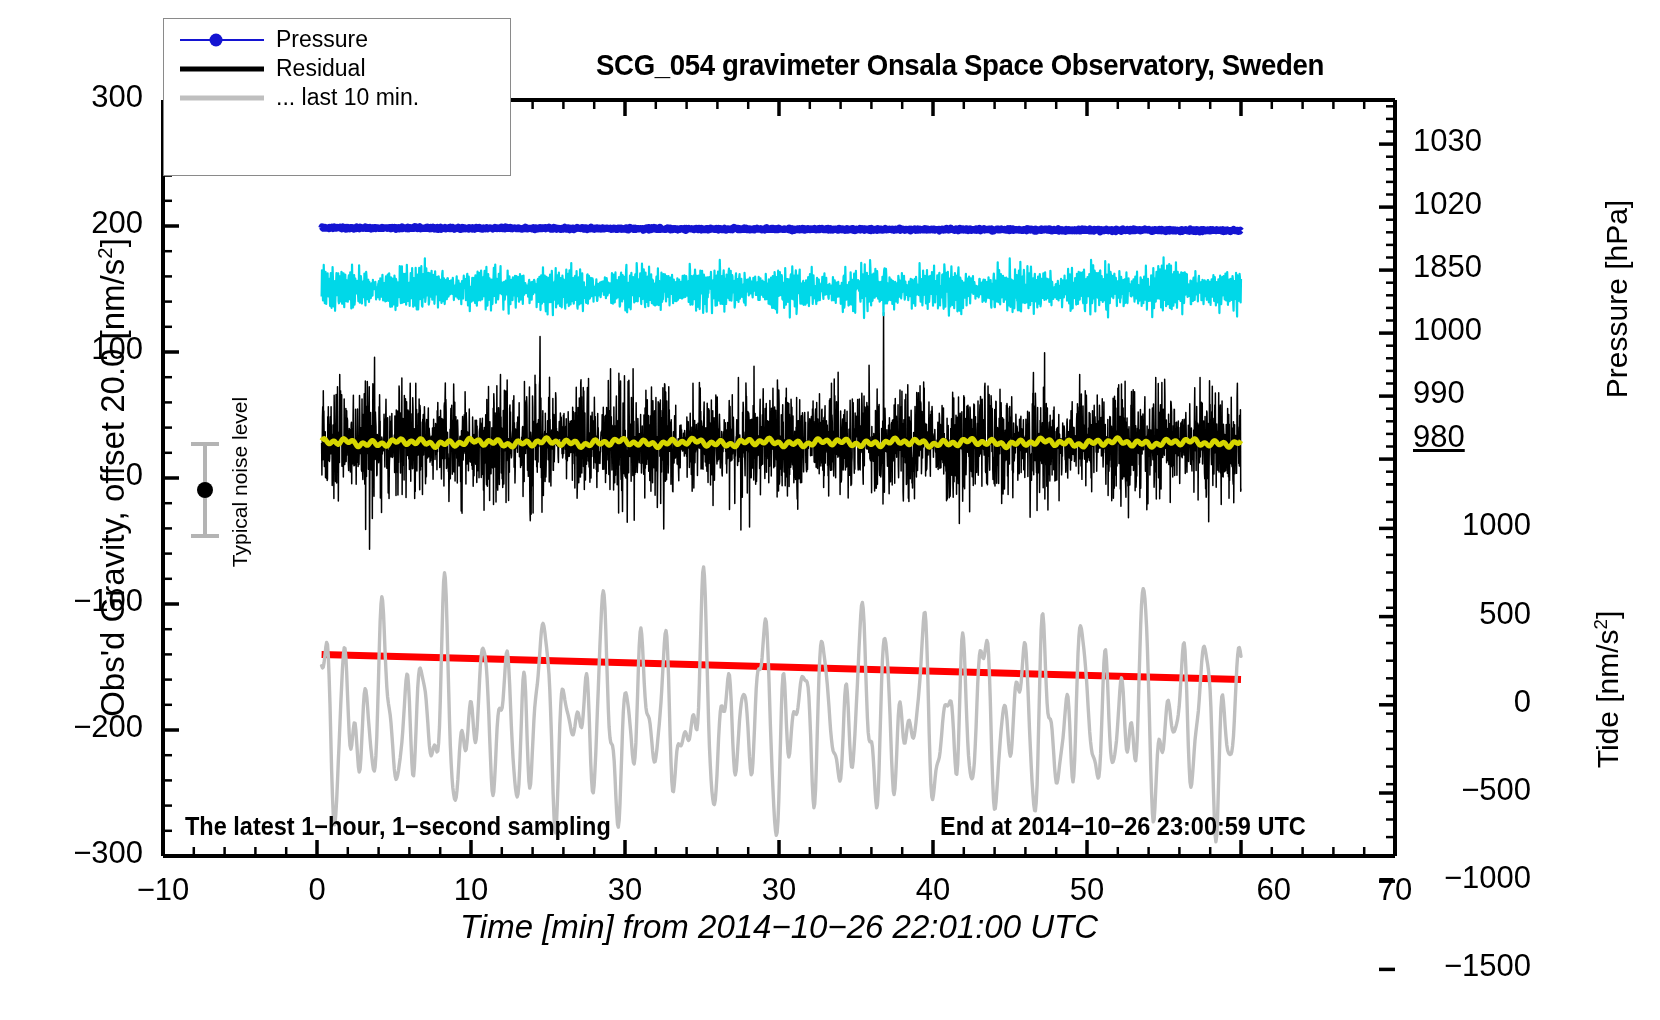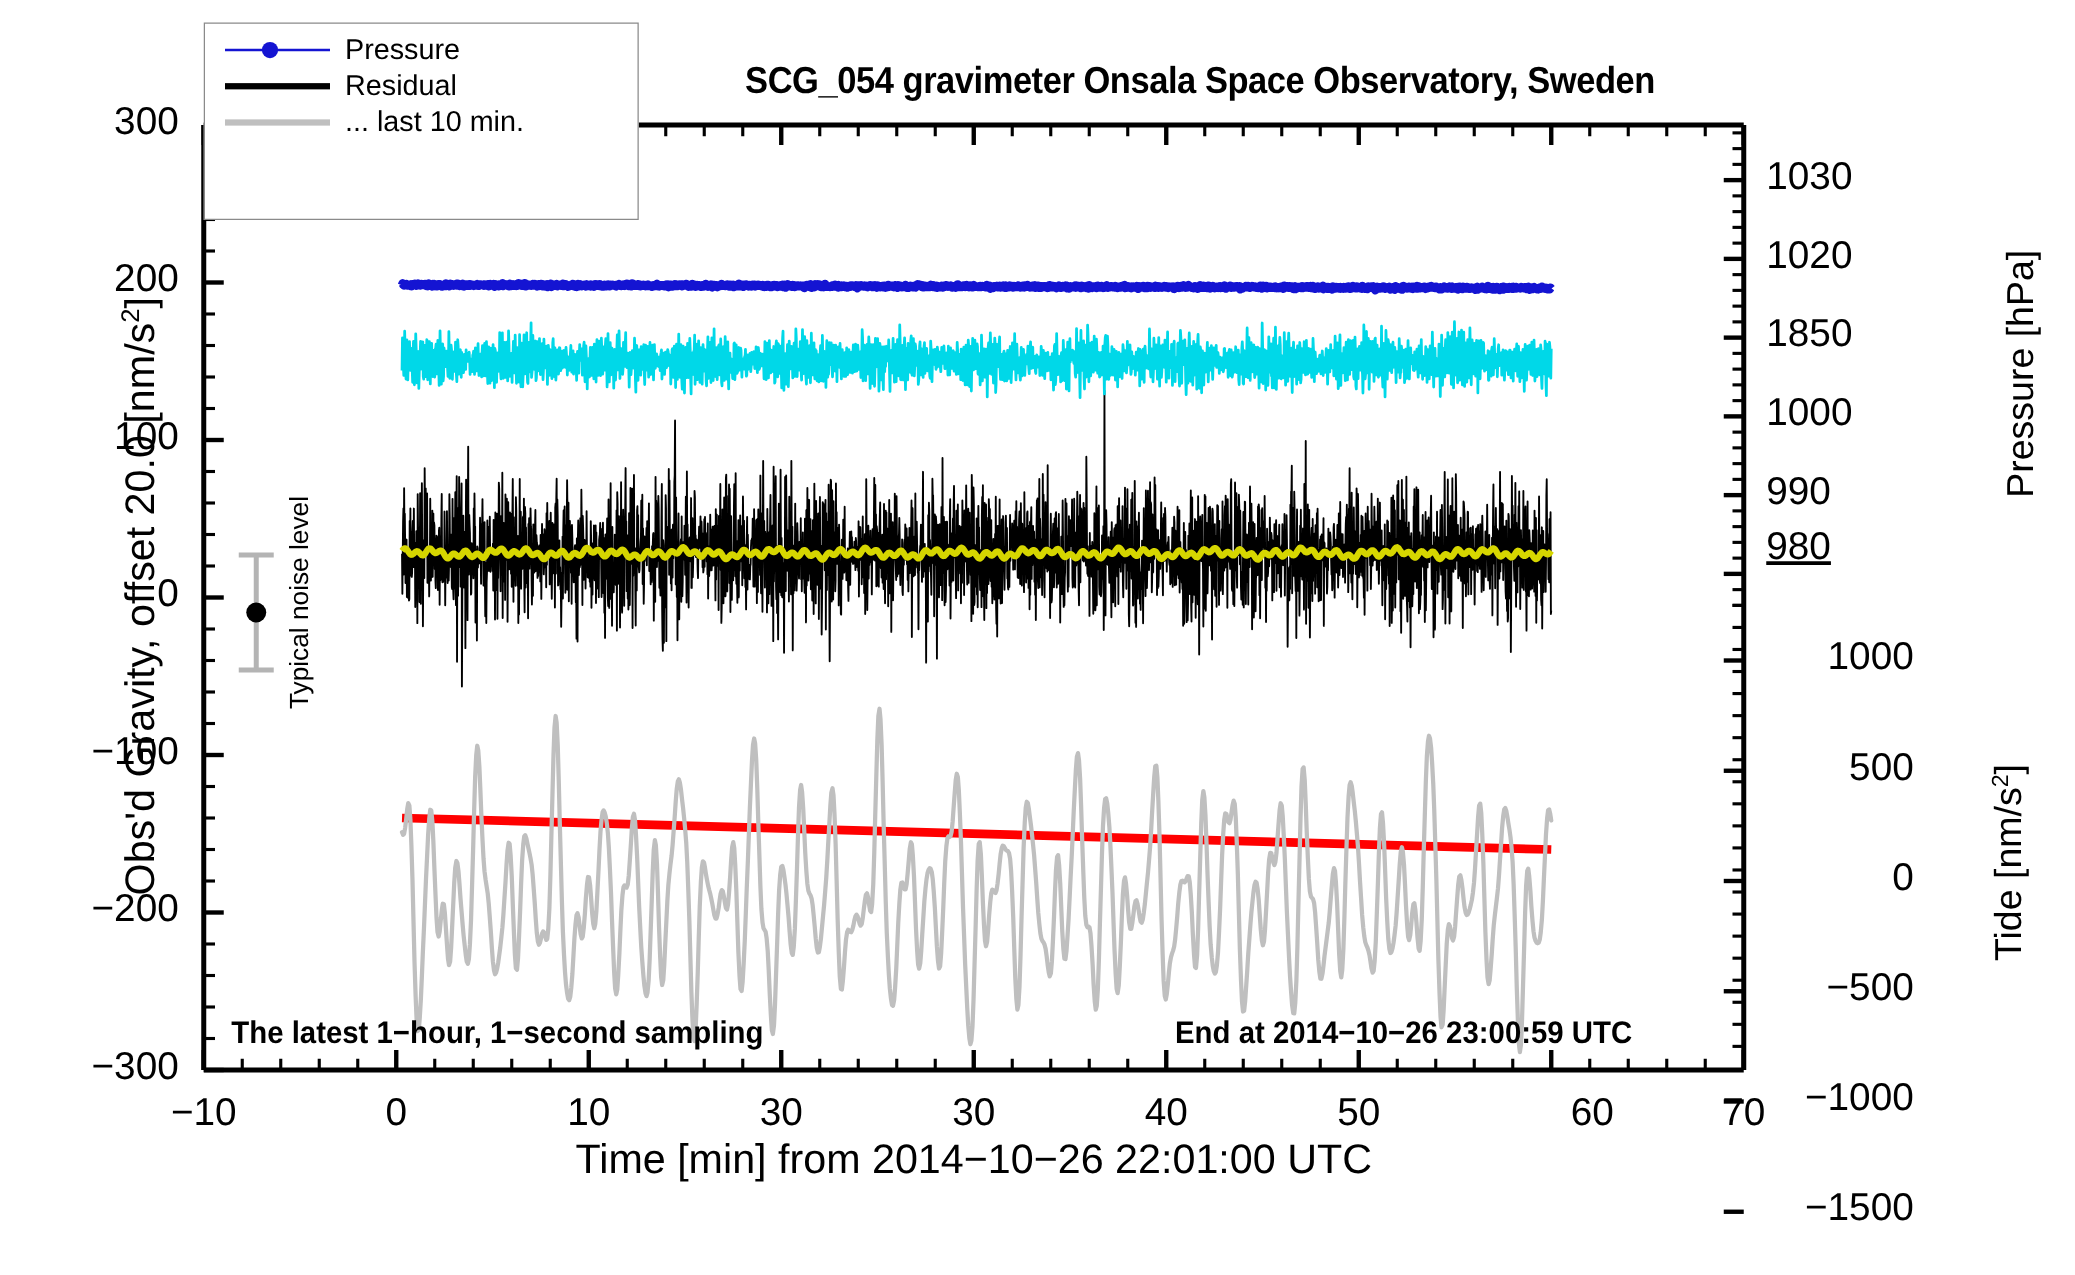--- a/index.html
+++ b/index.html
@@ -10,21 +10,21 @@
 
   
   .plot-title{
     position:absolute; left:520px; top:48px; width:880px;
     font-size:30px; font-weight:bold; letter-spacing:-0.4px;
     text-align:center; white-space:nowrap;
     transform:scaleX(0.92); transform-origin:center top;
   }
   .xaxis-title{
     position:absolute; left:163px; top:908px; width:1232px;
-    text-align:center; font-size:33px; white-space:nowrap;
+    text-align:center; font-size:33px; white-space:nowrap;font-style:italic;
   }
   .yaxis-title-left{
     position:absolute; left:-268px; top:458px; width:760px;
     text-align:center; font-size:33px; white-space:nowrap;
     transform:rotate(-90deg); transform-origin:center center;
   }
   .yaxis-title-p{
     position:absolute; left:1407px; top:282px; width:420px;
     text-align:center; font-size:30px; white-space:nowrap;
     transform:rotate(-90deg); transform-origin:center center;

